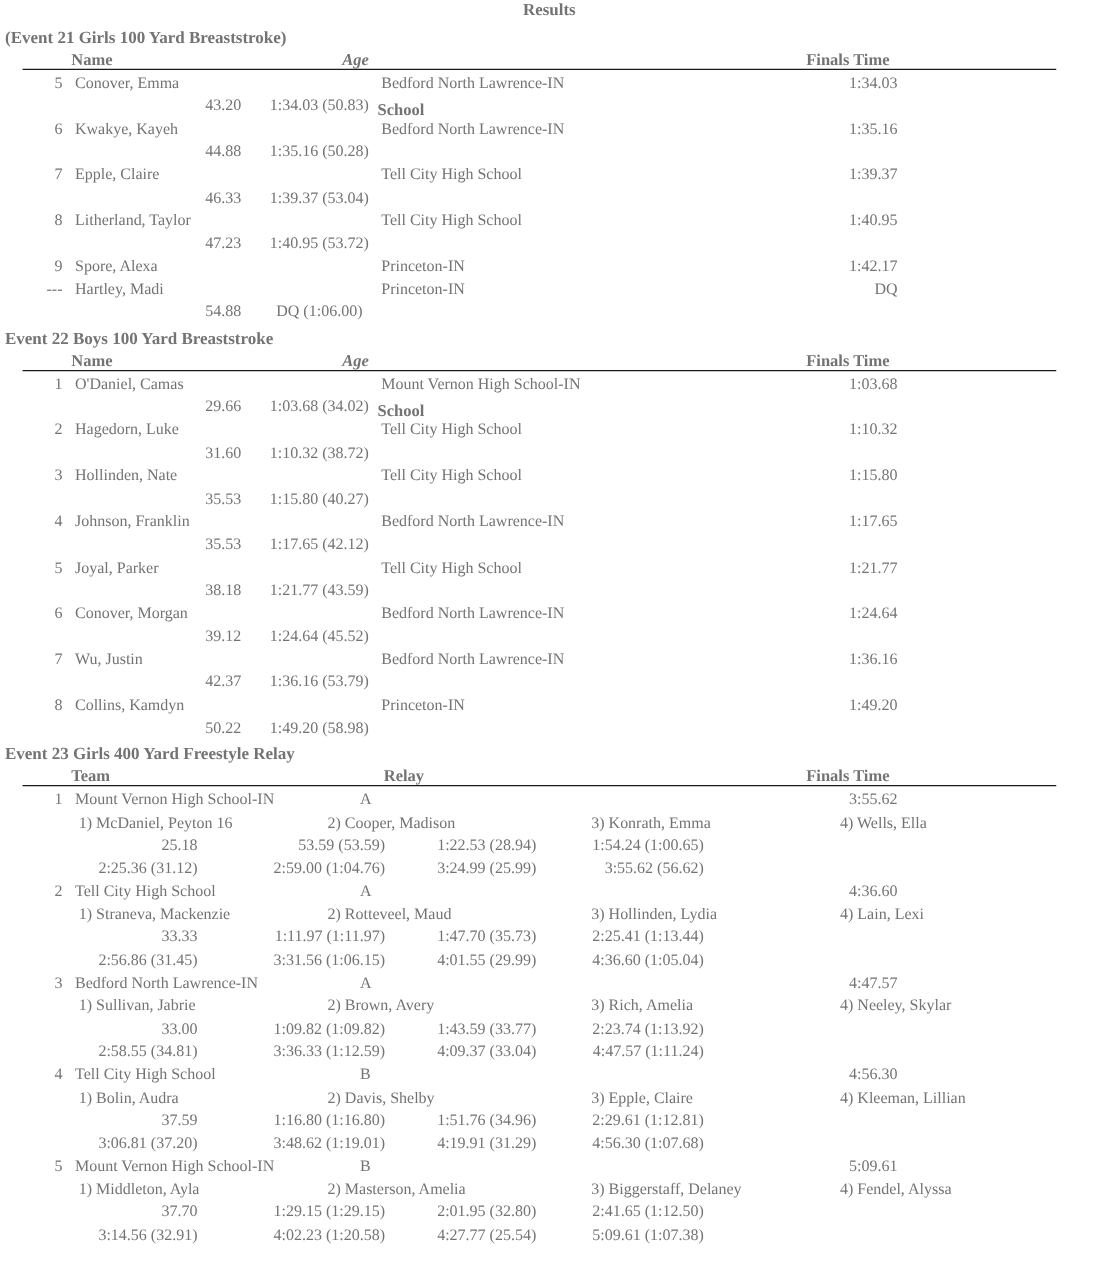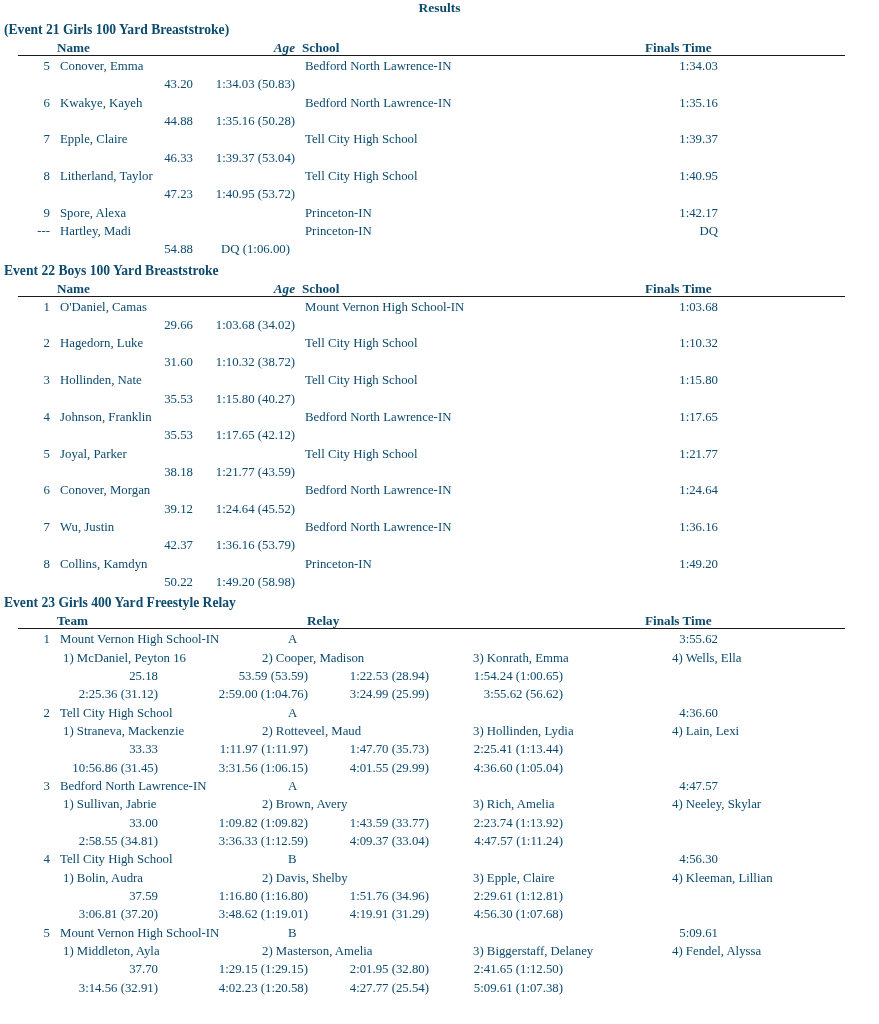--- a/index.html
+++ b/index.html
@@ -1,21 +1,21 @@
 <!DOCTYPE html>
 <html><head>
 <meta charset="utf-8">
 <style>
   html,body{margin:0;padding:0;background:#fff;}
   .page{
     position:relative;
     width:879px;
     height:1024px;
     background:#ffffff;
-    color:#0c4a6e;
+    color:#737373;
     font-family:"Liberation Serif","DejaVu Serif",serif;
     font-size:12.8px;
     overflow:hidden;
   }
   .page-title{
     height:18px;
     text-align:center;
     font-weight:bold;
     font-size:13.5px;
     line-height:15px;
@@ -49,21 +49,21 @@
     line-height:18.35px;
   }
   .line span, .col-header span{
     position:absolute;
     white-space:nowrap;
     top:0;
   }
   
   .h-name{left:57px;}
   .h-age{left:245px;width:50px;text-align:right;font-style:italic;}
-  .h-school{left:302px;}
+  .h-school{left:302px;margin-top:40px;}
   .h-team{left:57px;}
   .h-relay{left:307px;}
   .h-finals{left:645px;}
   
   .c-rank{left:0;width:50px;text-align:right;}
   .c-name{left:60px;}
   .c-school{left:305px;}
   .c-age{left:245px;width:50px;text-align:right;}
   .c-finals{left:560px;width:158px;text-align:right;}
   .c-letter{left:288px;}
@@ -301,21 +301,21 @@
           <span class="c-sw3">3) Hollinden, Lydia</span>
           <span class="c-sw4">4) Lain, Lexi</span>
         </div>
         <div class="line">
           <span class="c-rs1">33.33</span>
           <span class="c-rs2">1:11.97 (1:11.97)</span>
           <span class="c-rs3">1:47.70 (35.73)</span>
           <span class="c-rs4">2:25.41 (1:13.44)</span>
         </div>
         <div class="line">
-          <span class="c-rs1">10:56.86 (31.45)</span>
+          <span class="c-rs1">2:56.86 (31.45)</span>
           <span class="c-rs2">3:31.56 (1:06.15)</span>
           <span class="c-rs3">4:01.55 (29.99)</span>
           <span class="c-rs4">4:36.60 (1:05.04)</span>
         </div>
         <div class="line">
           <span class="c-rank">3</span>
           <span class="c-name">Bedford North Lawrence-IN</span>
           <span class="c-letter">A</span>
           <span class="c-finals">4:47.57</span>
         </div>

